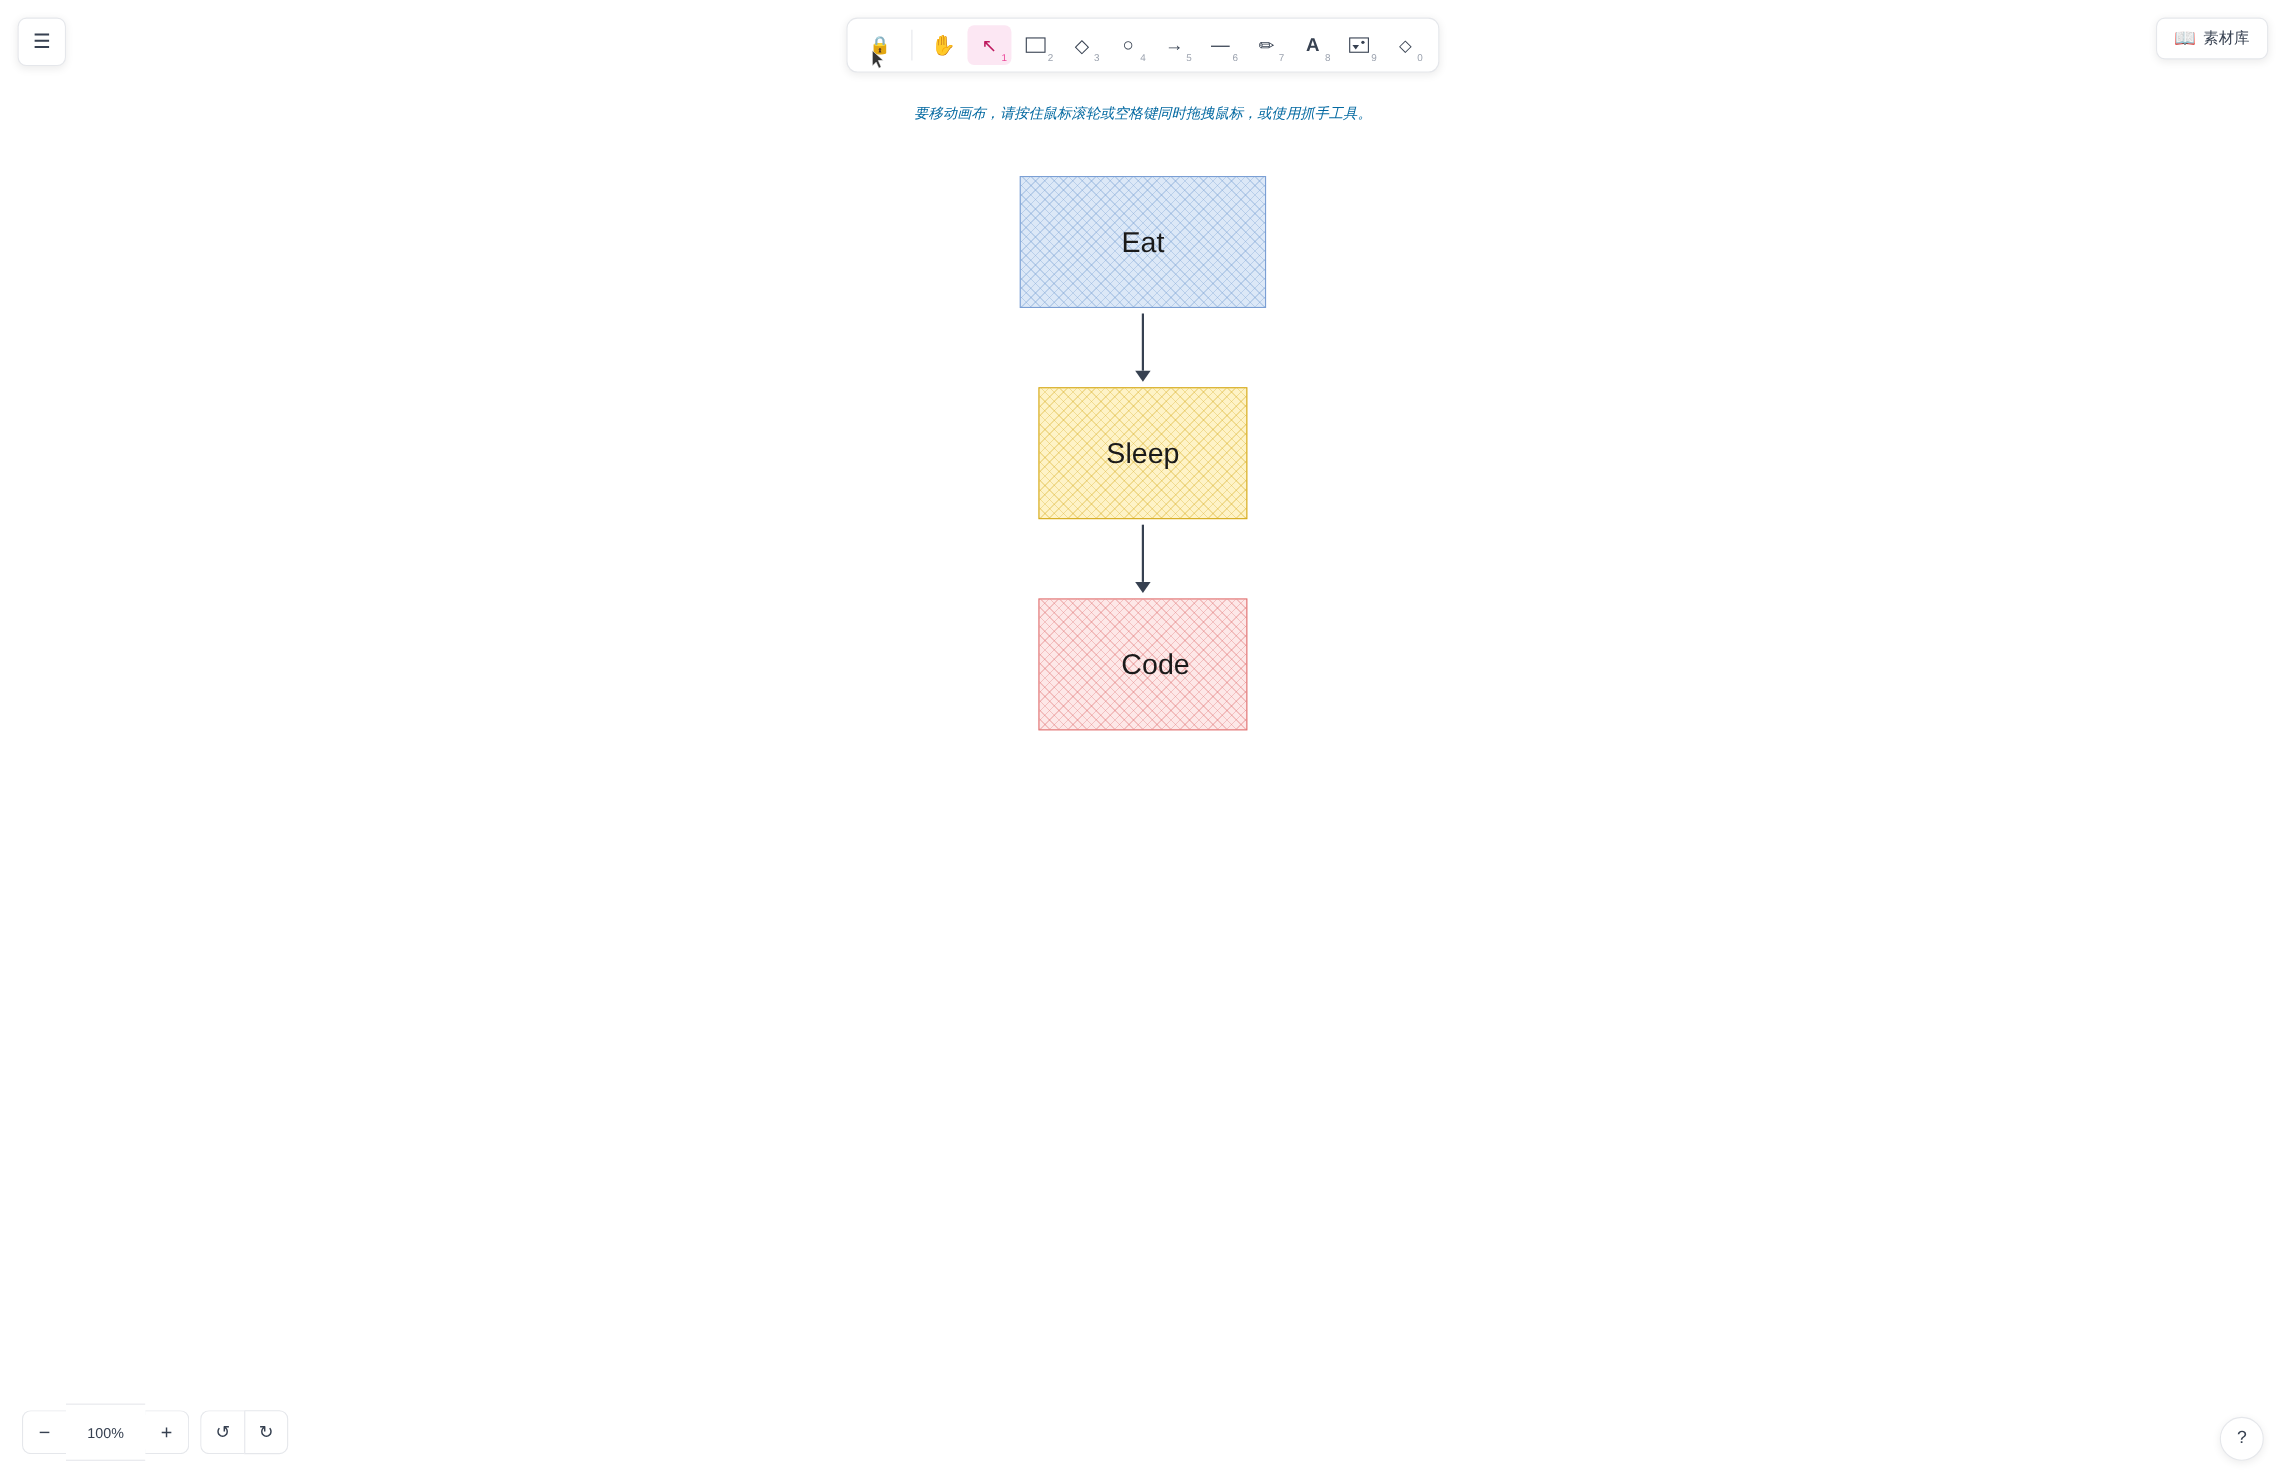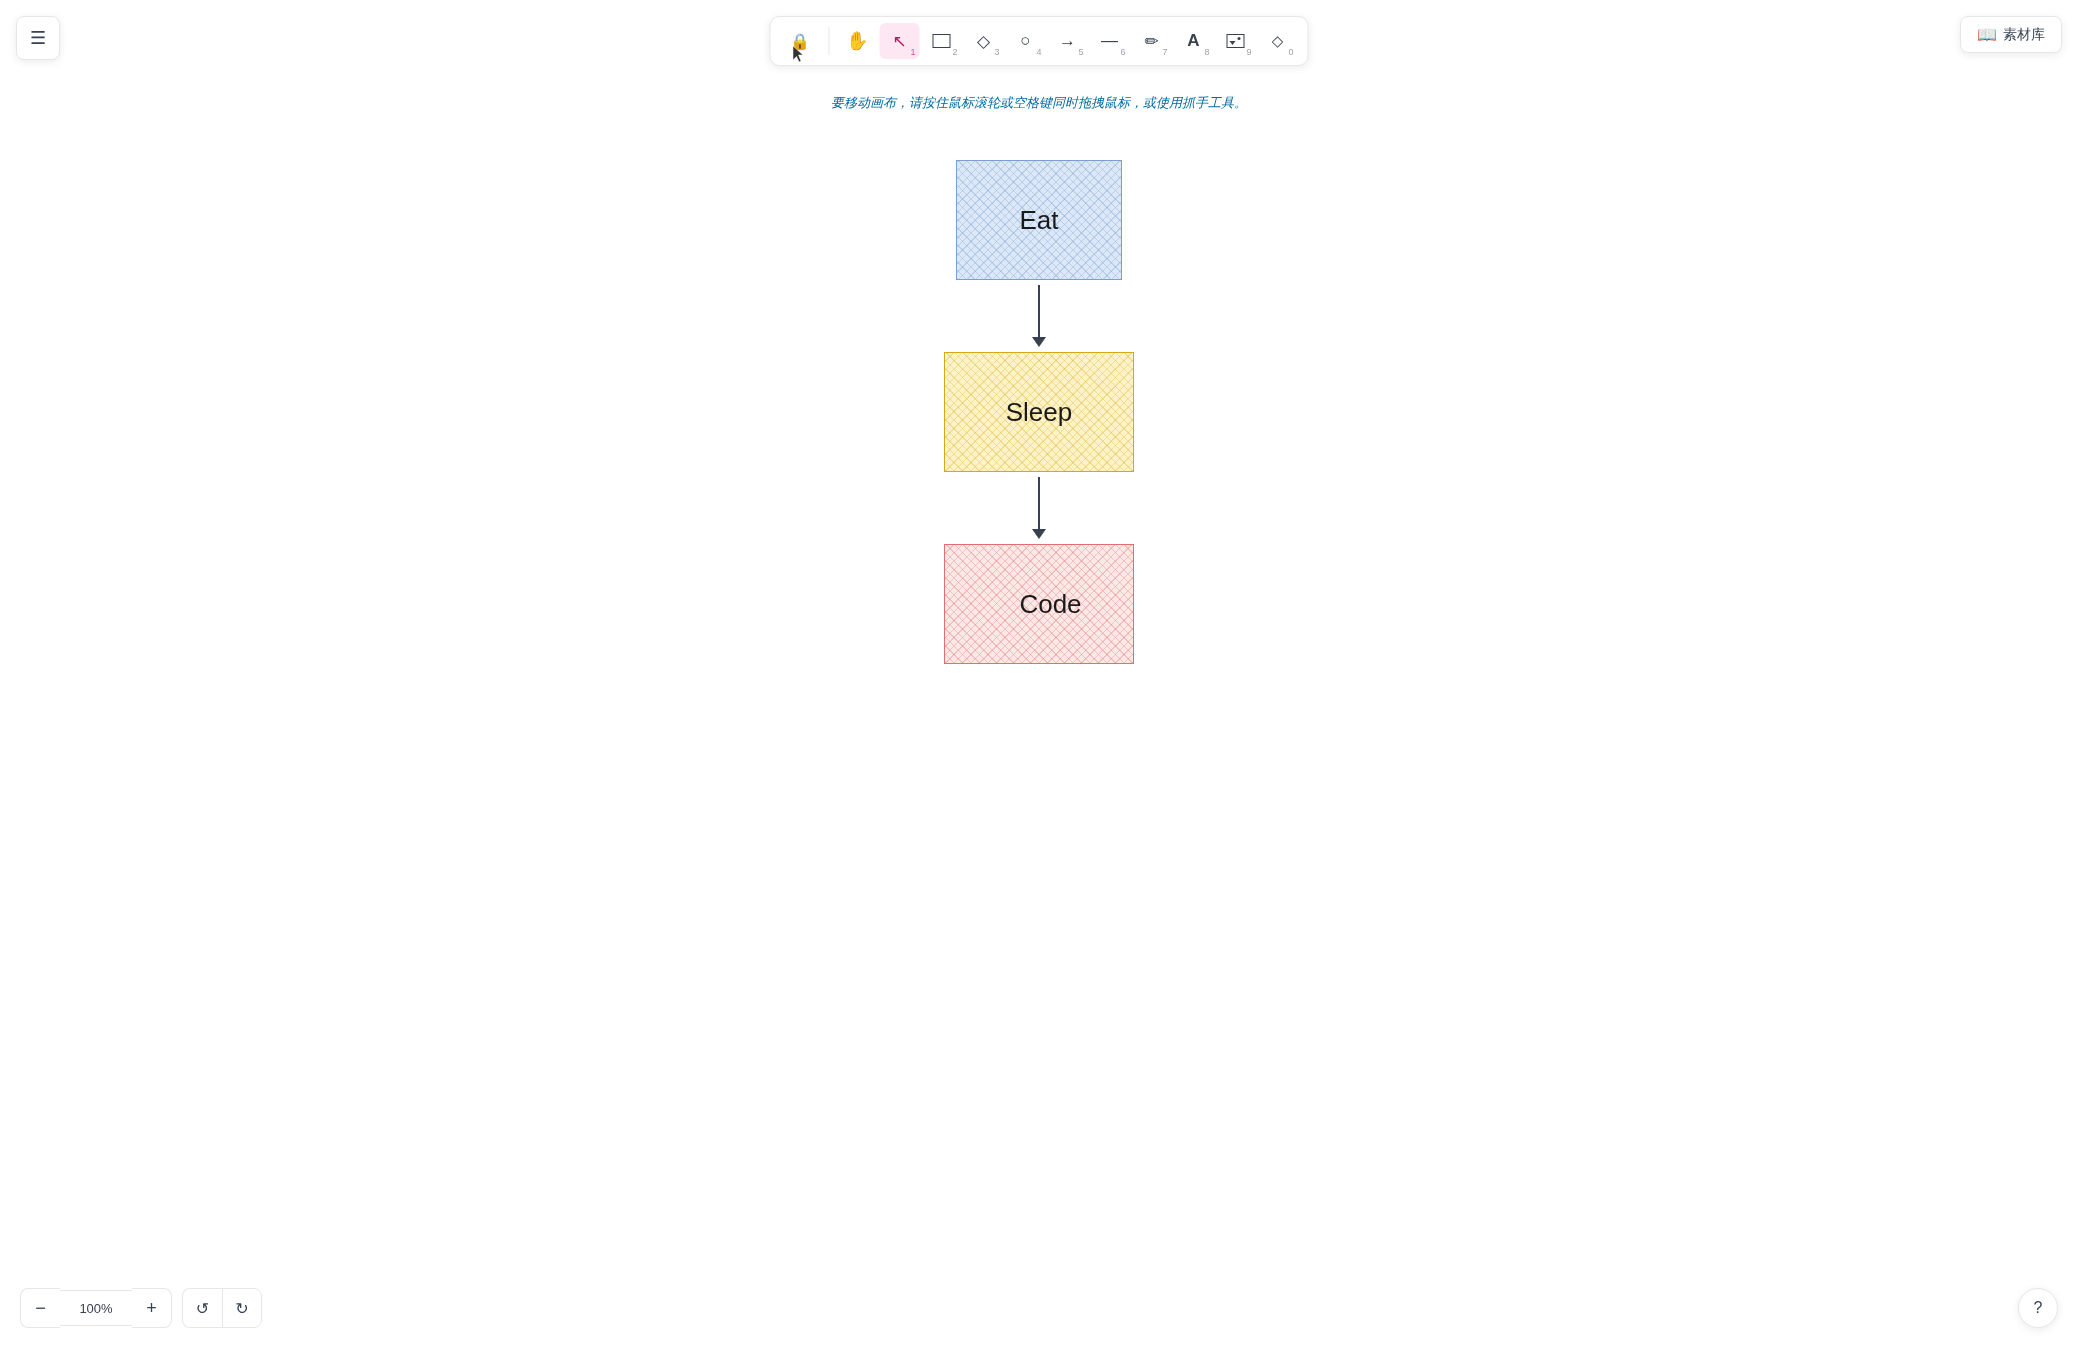--- a/index.html
+++ b/index.html
@@ -248,21 +248,21 @@
       color: #374151;
     }
 
     .zoom-btn:first-child {
       border-radius: 8px 0 0 8px;
       border-right: none;
     }
 
     .zoom-display {
       width: 72px;
-      height: 36px;
+      height: 52px;
       display: flex;
       align-items: center;
       justify-content: center;
       background: #ffffff;
       border: 1px solid #e5e7eb;
       border-left: none;
       border-right: none;
       font-size: 13px;
       color: #374151;
     }
@@ -395,21 +395,21 @@
 
 <div class="library-btn">
   <span style="font-size:16px;">📖</span>
   <span>素材库</span>
 </div>
 
 <div class="hint-text">要移动画布，请按住鼠标滚轮或空格键同时拖拽鼠标，或使用抓手工具。</div>
 
 <div class="flowchart">
 
-  <div class="flow-box-inner hatch-blue" style="width:166px; height:120px;">
+  <div class="flow-box-inner hatch-blue" style="width:224px; height:120px;">
     <span class="box-label">Eat</span>
   </div>
 
   <div class="arrow-connector">
     <div class="arrow-line"></div>
     <div class="arrow-head"></div>
   </div>
 
   <div class="flow-box-inner hatch-yellow" style="width:190px; height:120px;">
     <span class="box-label">Sleep</span>

